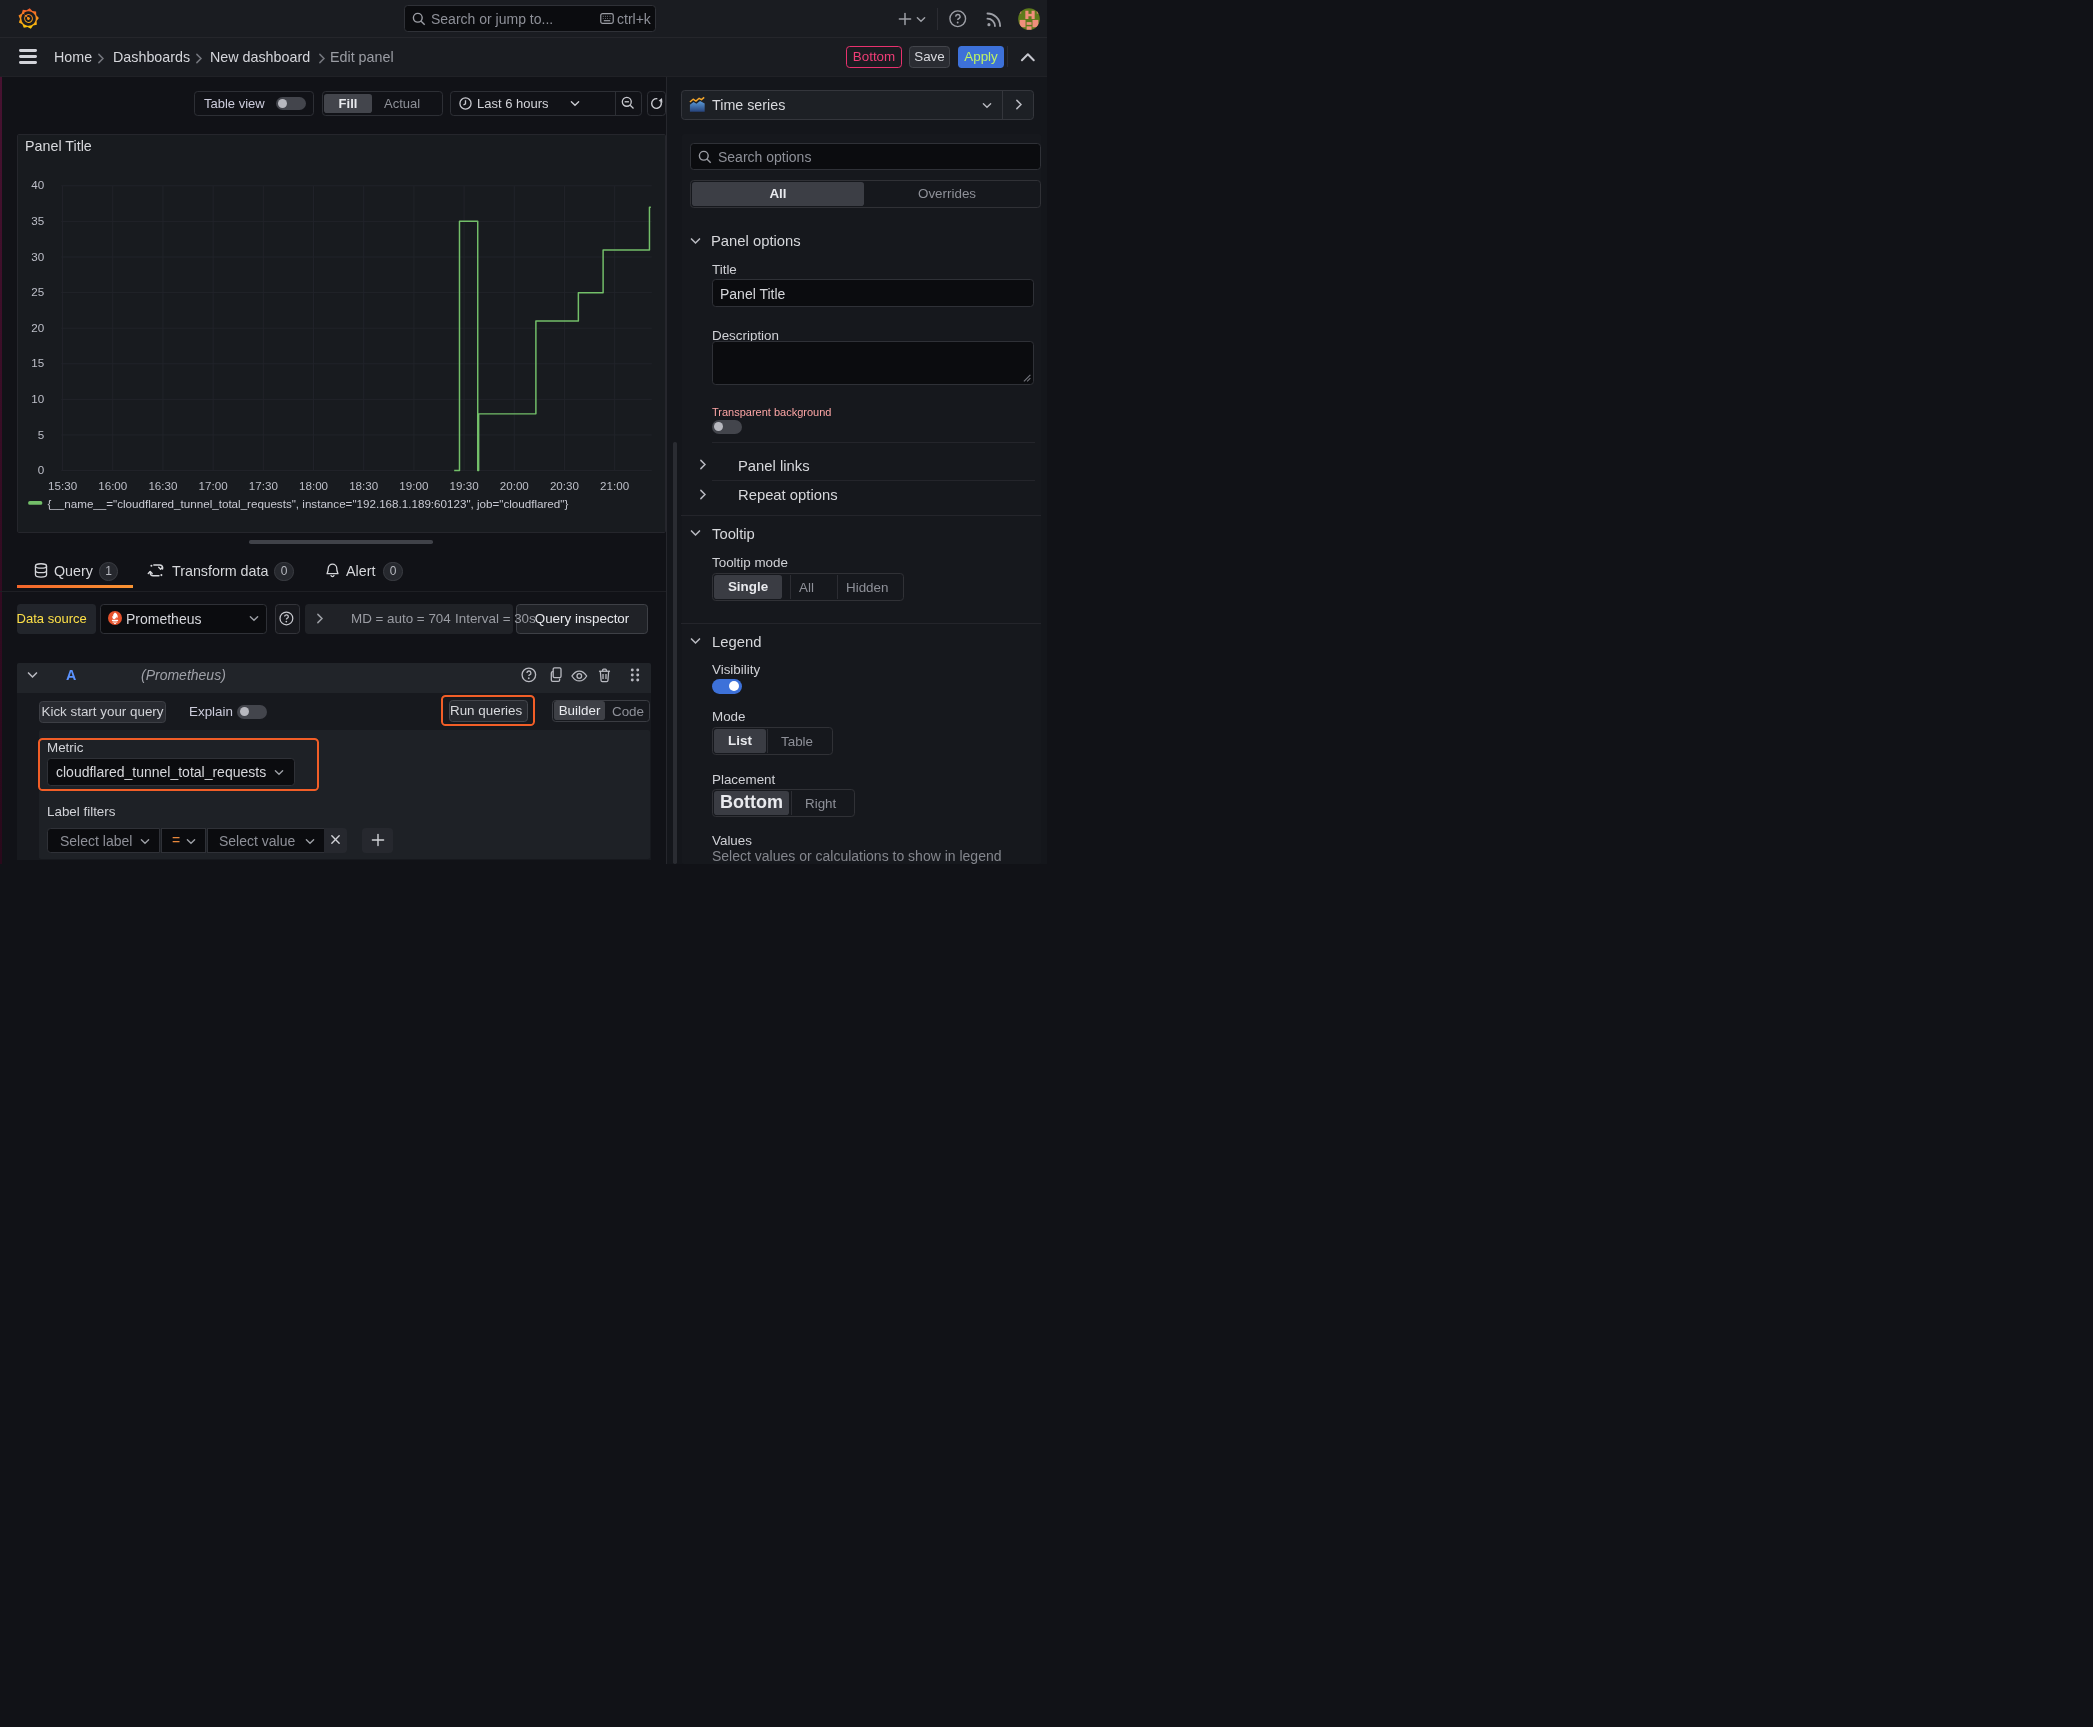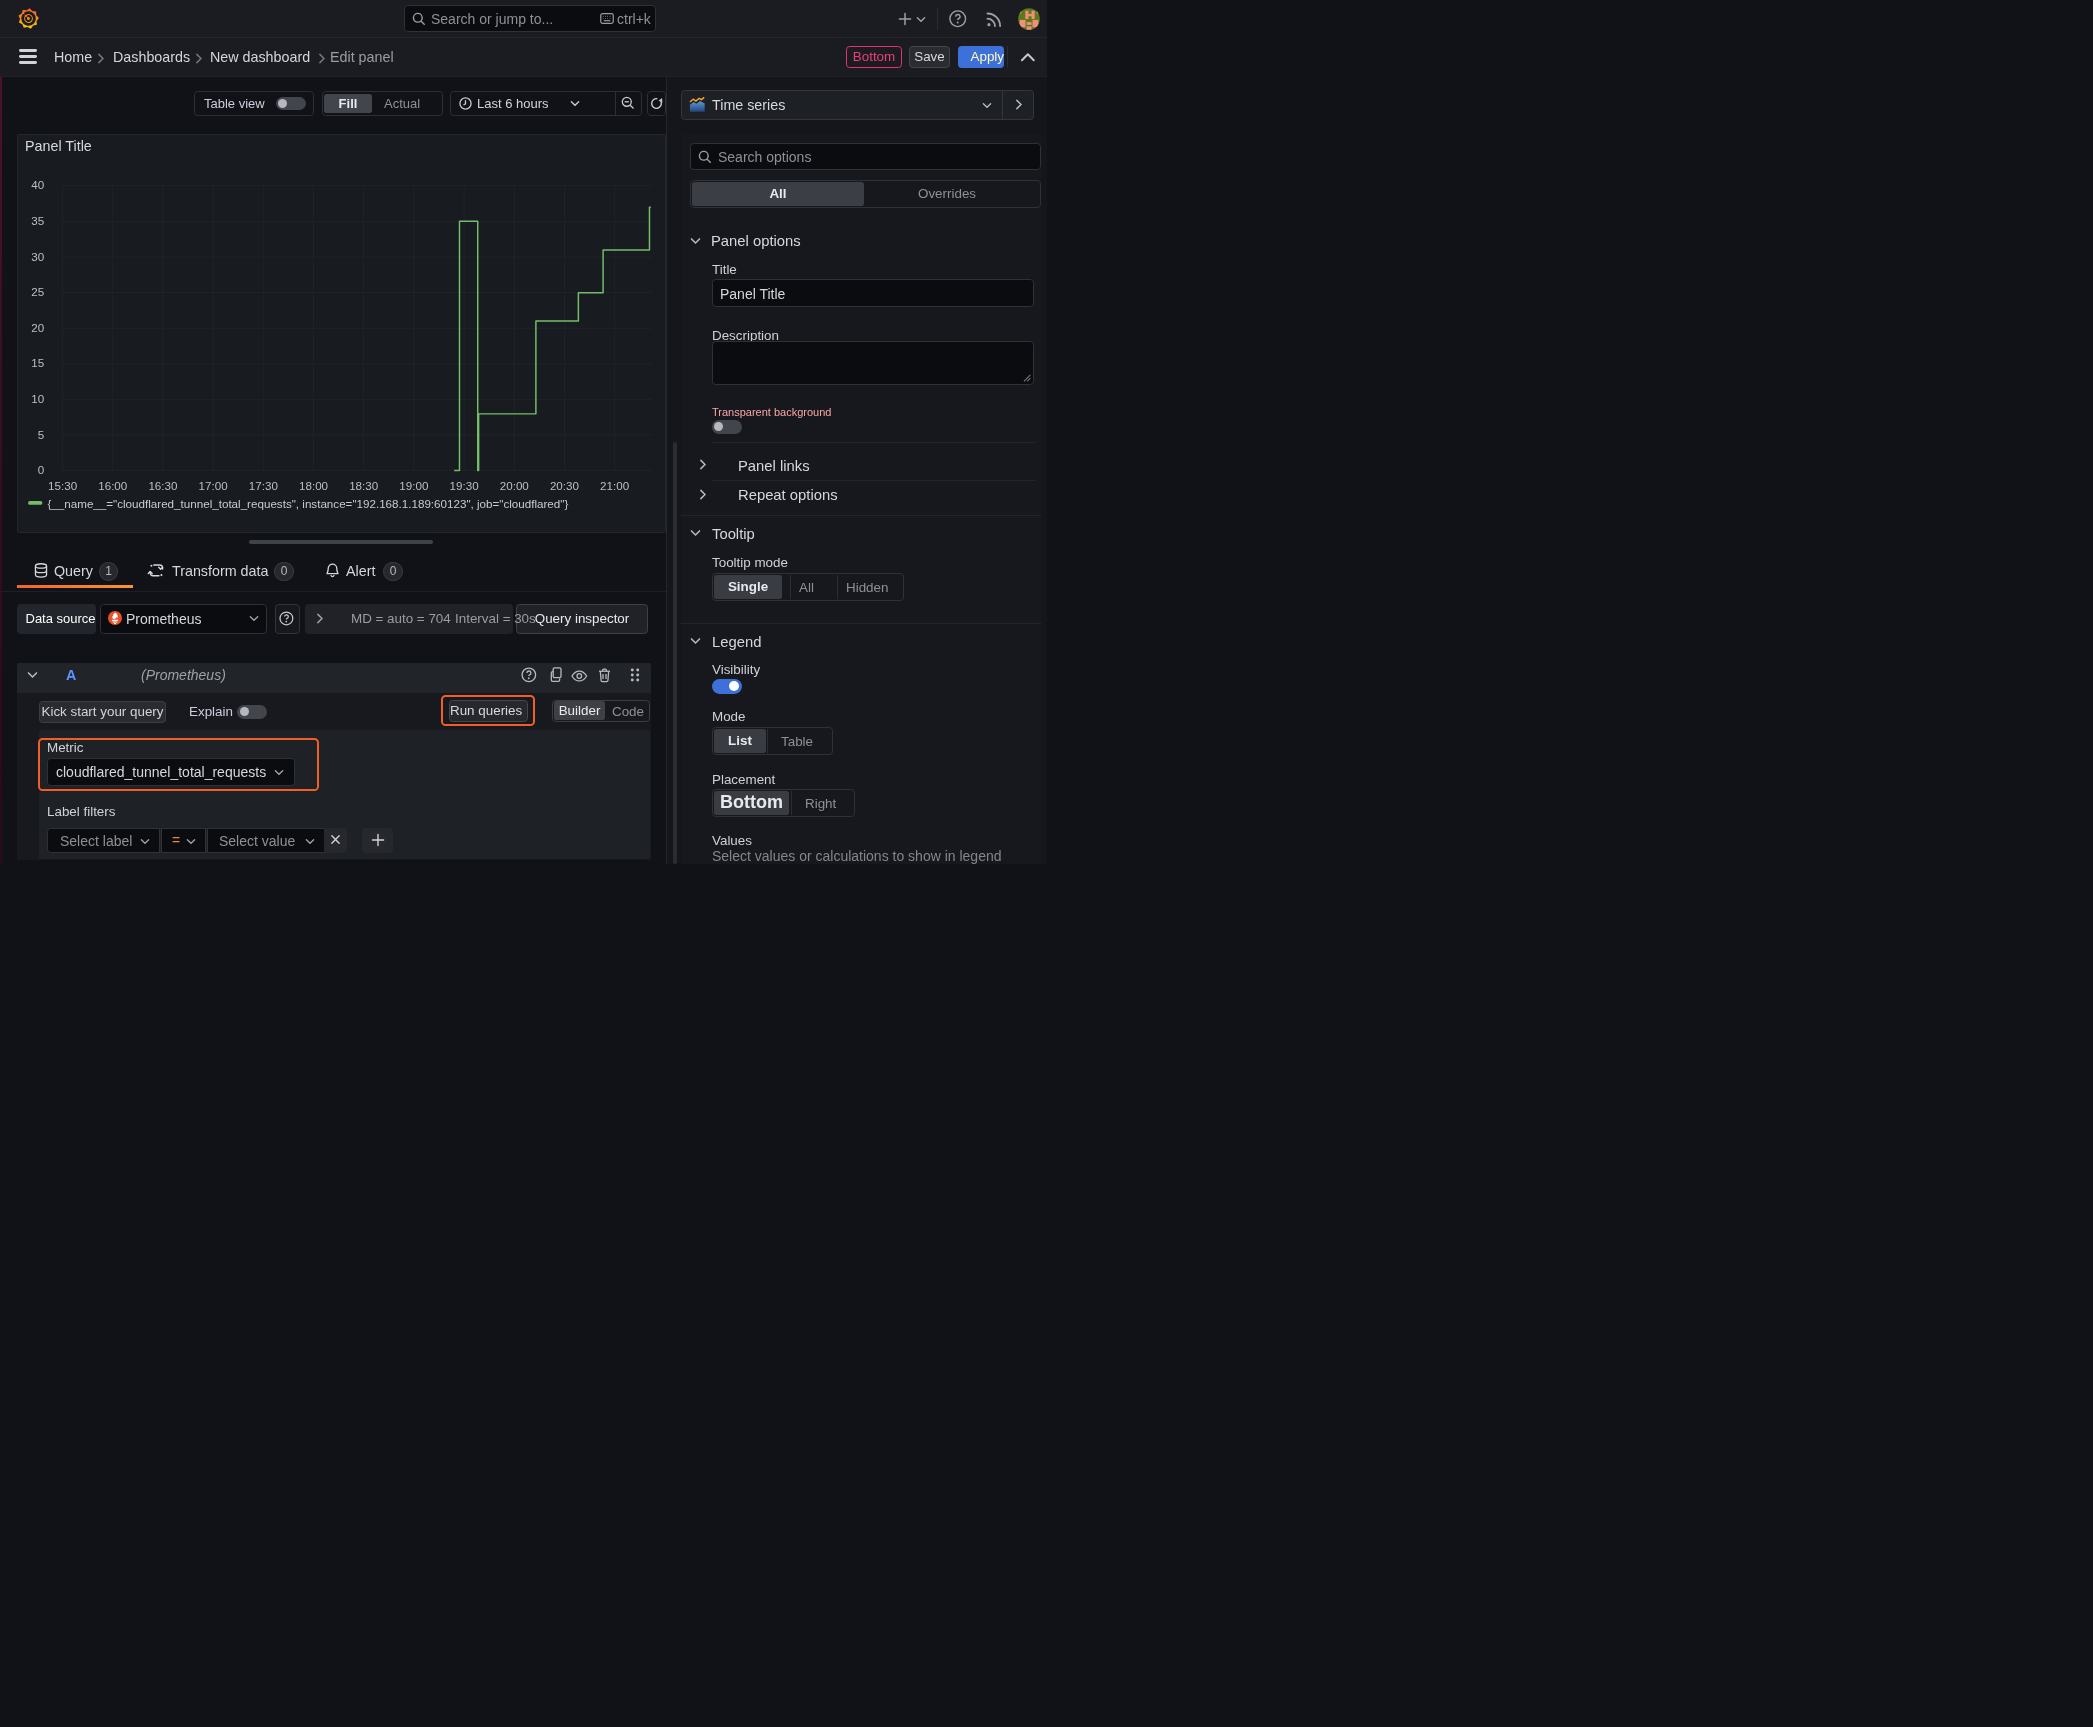--- a/index.html
+++ b/index.html
@@ -115,21 +115,21 @@
         <polyline points="2,1.5 6.5,6 2,10.5"></polyline>
       </svg>
  <div class="abs" style="left:210px;top:49px;color:#d5d6db">New dashboard</div>
  <svg class="abs" style="left:318px;top:53px" width="7.4" height="11" viewBox="0 0 8 12" fill="none" stroke="#75777e" stroke-width="1.6" stroke-linecap="round">
         <polyline points="2,1.5 6.5,6 2,10.5"></polyline>
       </svg>
  <div class="abs" style="left:330px;top:49px;color:#9b9da4">Edit panel</div>
 
  <div class="abs" style="left:846px;top:46px;width:56px;height:22px;border:0.9px solid #e8316e;border-radius:3.7px;color:#ef3d77;font-size:13.4px;text-align:center;line-height:20px">Bottom</div>
  <div class="abs" style="left:909px;top:46px;width:41px;height:22px;background:#2a2c32;border:0.9px solid #43454b;border-radius:3.7px;color:#d8d9de;font-size:13.4px;text-align:center;line-height:20px">Save</div>
- <div class="abs" style="left:958px;top:46px;width:46px;height:22px;background:#3d71d9;border-radius:3.7px;color:#fef9c3;font-size:13.4px;text-align:right;line-height:22px">Apply</div>
+ <div class="abs" style="left:958px;top:46px;width:46px;height:22px;background:#3d71d9;border-radius:3.7px;color:#bef264;font-size:13.4px;text-align:center;line-height:22px">Apply</div>
  <div class="abs" style="left:1007px;top:46px;width:0.9px;height:21px;background:#2b2c32"></div>
  <svg class="abs" style="left:1020px;top:52px" width="15.7" height="10" viewBox="0 0 17 11" fill="none" stroke="#c6c7ce" stroke-width="2.2" stroke-linecap="round" stroke-linejoin="round">
         <polyline points="2,9 8.5,2.5 15,9"></polyline>
       </svg>
 </div>
 <div id="toolbar-items">
 
  <div class="bx" style="left:194px;top:91px;width:120px;height:25px;border-color:#2d2f35"></div>
  <div class="abs" style="left:204px;top:96px;font-size:13px;color:#ccccdc">Table view</div>
  <div class="abs" style="left:276px;top:97px;width:29.5px;height:13px;background:#43454c;border-radius:7.4px"></div>
@@ -243,21 +243,21 @@
 
  <svg class="abs" style="left:326px;top:563px" width="13" height="15.7" viewBox="0 0 14 17" fill="none" stroke="#d6d7db" stroke-width="1.4" stroke-linejoin="round">
         <path d="M7,1.2 a4.6,4.6 0 0 1 4.6,4.6 c0,3.6 1.3,5 1.3,5.8 h-11.8 c0,-0.8 1.3,-2.2 1.3,-5.8 a4.6,4.6 0 0 1 4.6,-4.6 Z"></path>
         <path d="M5.4,13.6 a1.7,1.7 0 0 0 3.2,0" stroke-linecap="round"></path>
       </svg>
  <div class="abs" style="left:346px;top:563px;font-size:14.3px;color:#d6d7db">Alert</div>
  <div class="abs" style="left:383px;top:562px;width:20px;height:18.5px;background:#26282e;border:0.9px solid #3a3c42;border-radius:9.2px;font-size:12px;color:#b6b8bf;text-align:center;line-height:16.6px">0</div>
  <div class="abs" style="left:0;top:591px;width:666px;height:0.9px;background:#1e1f24"></div>
 </div>
 <div id="ds-row">
- <div class="abs" style="left:16.6px;top:604px;width:79px;height:29.5px;background:#22252b;border-radius:3.7px;font-size:13px;color:#ffffff;line-height:29.5px;text-align:right">Data source</div>
+ <div class="abs" style="left:16.6px;top:604px;width:79px;height:29.5px;background:#22252b;border-radius:3.7px;font-size:13px;color:#fde047;line-height:29.5px;text-align:left">Data source</div>
 
  <div class="inp" style="left:100px;top:604px;width:167px;height:29.5px"></div>
  <svg class="abs" style="left:108px;top:611px" width="14" height="14" viewBox="0 0 15 15">
         <circle cx="7.5" cy="7.5" r="7.5" fill="#e6522c"></circle>
         <path fill="#fff" d="M7.5,1.6 c1.5,0.9 2.9,2.3 2.9,4.2 c0,1.1 -0.5,1.8 -1.2,2.2 c0.2,-0.7 0.1,-1.5 -0.4,-2.0 c0.05,1.0 -0.4,1.9 -1.1,2.4 c-0.55,0.4 -1.3,0.5 -1.9,0.2 c-0.8,-0.5 -1.2,-1.3 -1.2,-2.3 c0,-0.4 0.1,-0.9 0.2,-1.2 c0.2,0.5 0.5,0.9 0.9,1.0 c-0.3,-1.0 -0.3,-2.0 0.3,-2.9 c0.4,-0.6 0.9,-1.1 1.5,-1.6 Z"></path>
         <rect x="4.2" y="9.4" width="6.6" height="1.3" rx="0.3" fill="#fff"></rect>
         <rect x="4.9" y="11.3" width="5.2" height="1.1" rx="0.3" fill="#fff"></rect>
         <rect x="6.4" y="12.9" width="2.2" height="0.9" fill="#fff"></rect>
       </svg>
  <div class="abs" style="left:126px;top:611px;font-size:14px;color:#d6d7dc">Prometheus</div>

